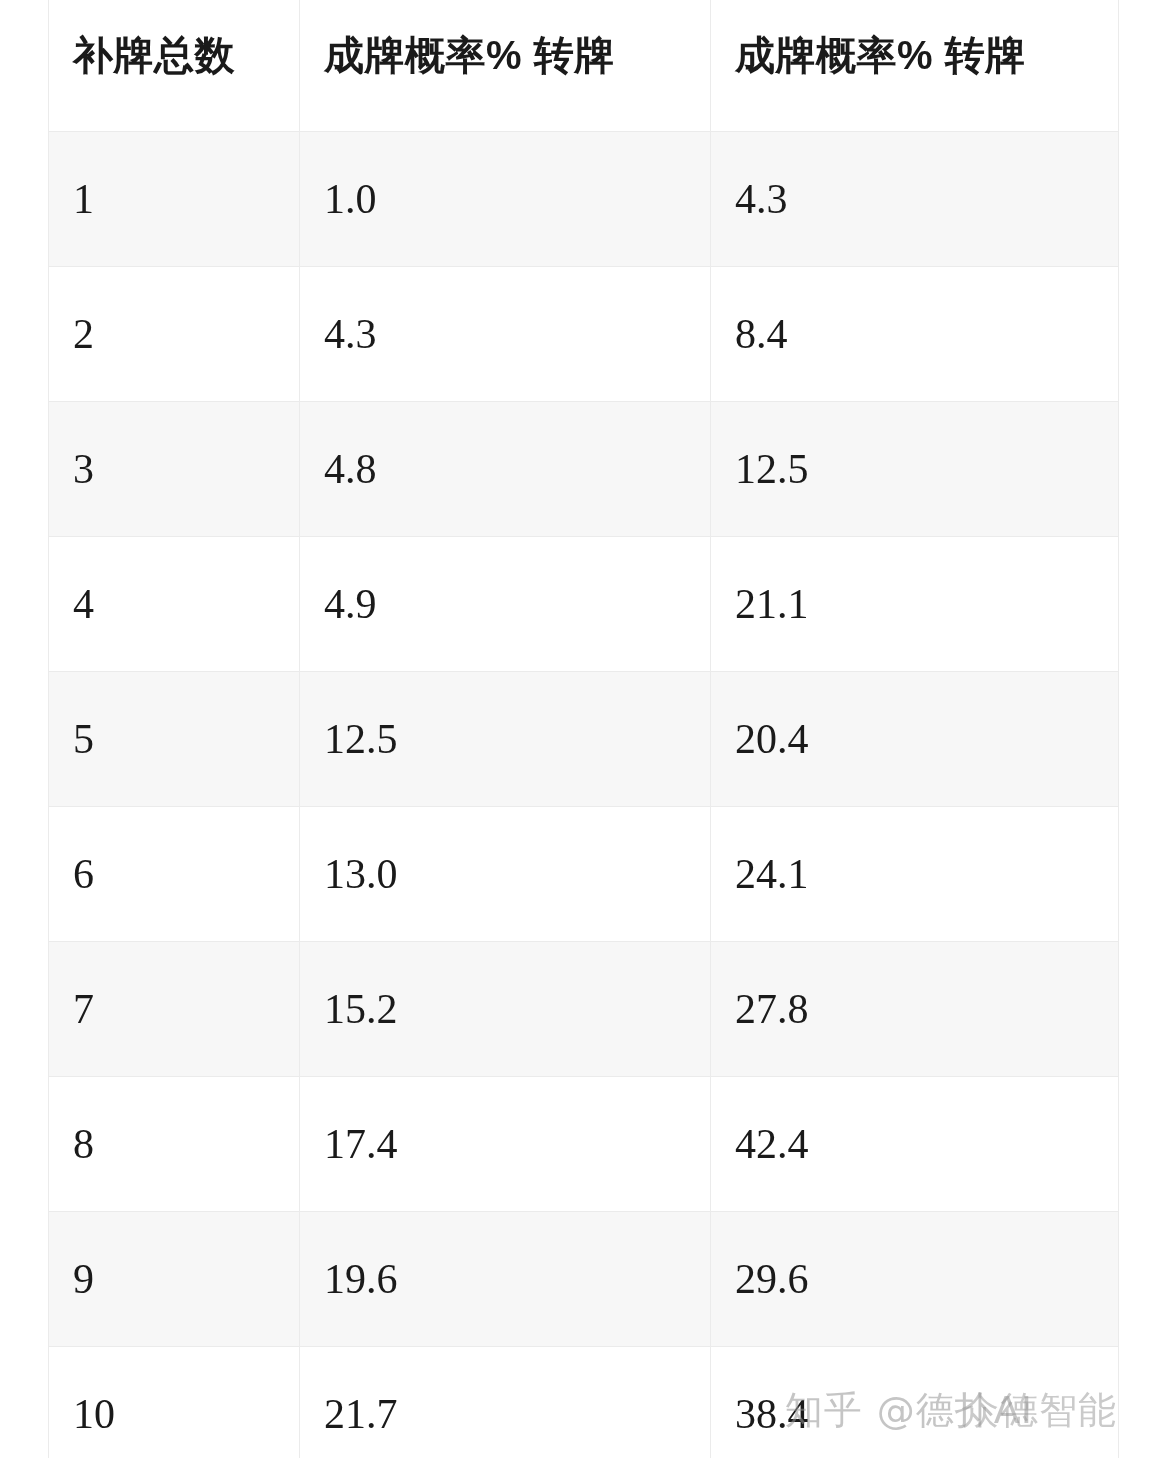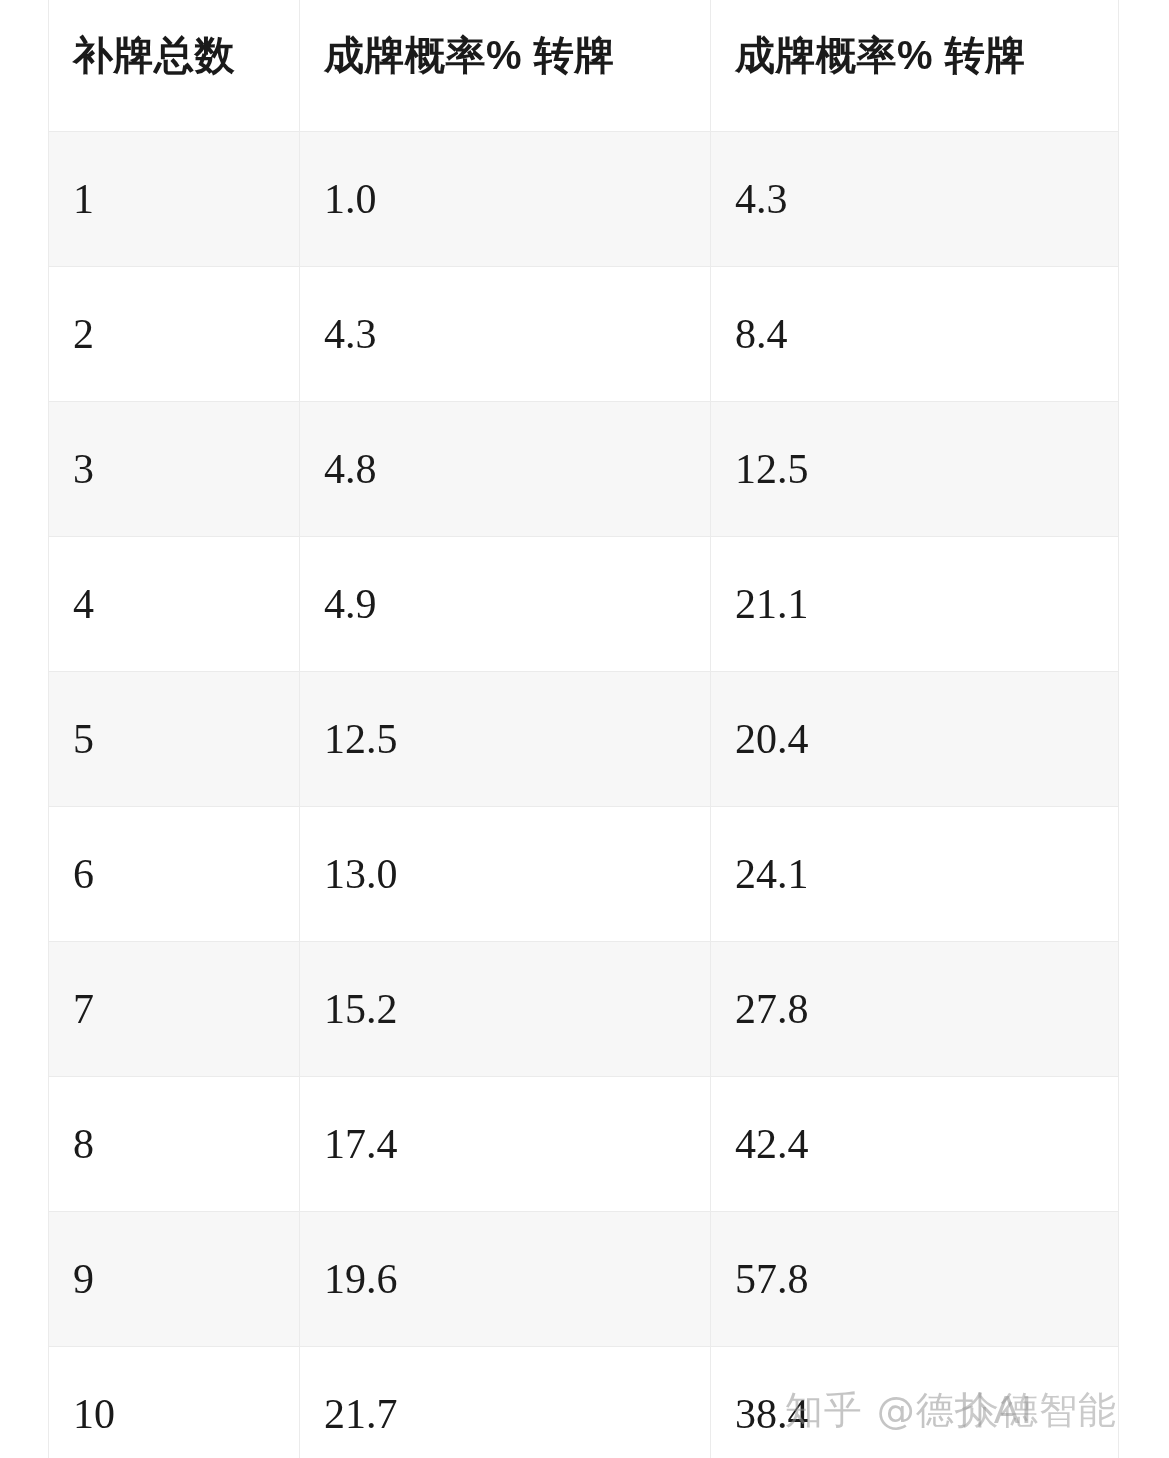--- a/index.html
+++ b/index.html
@@ -149,21 +149,21 @@
         <td>27.8</td>
       </tr>
       <tr>
         <td>8</td>
         <td>17.4</td>
         <td>42.4</td>
       </tr>
       <tr class="shaded">
         <td>9</td>
         <td>19.6</td>
-        <td>57.8</td>
+        <td>29.6</td>
       </tr>
       <tr>
         <td>10</td>
         <td>21.7</td>
         <td>38.4</td>
       </tr>
     </tbody>
   </table>
 
   <div id="watermark">

